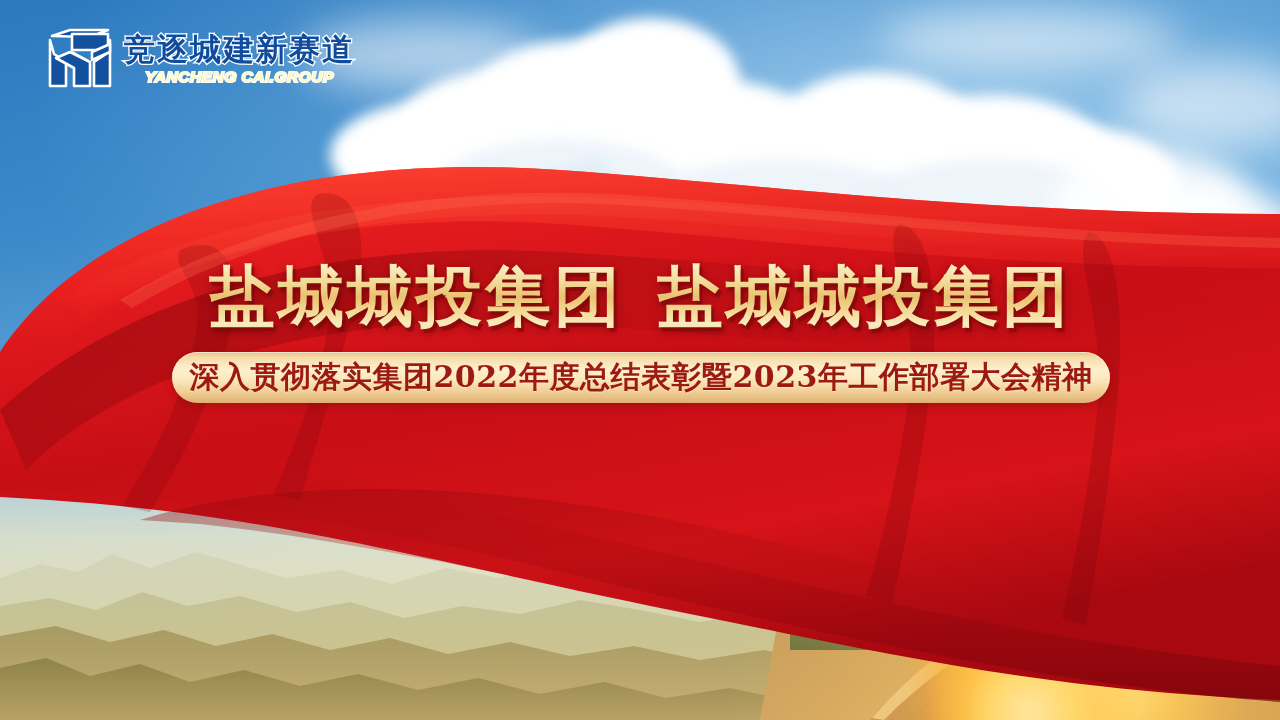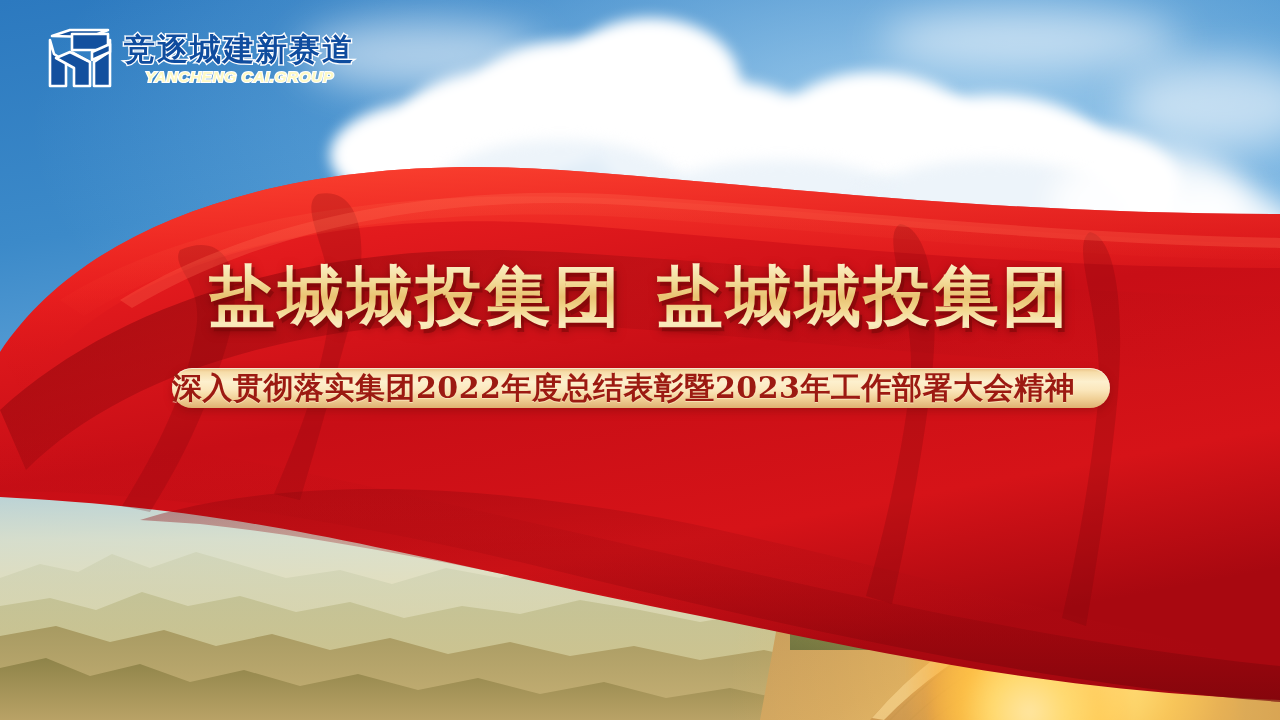--- a/index.html
+++ b/index.html
@@ -137,34 +137,35 @@
     color: transparent;
     -webkit-text-fill-color: transparent;
     filter: drop-shadow(3px 4px 0 rgba(120,8,8,0.55)) drop-shadow(0 2px 4px rgba(90,0,0,0.5));
   }
   .main-title .gap { display: inline-block; width: 34px; }
 
   
   .subtitle-pill {
     position: absolute;
     left: 172px;
-    top: 368px;
+    top: 352px;
     width: 938px;
-    height: 40px;
+    height: 51px;
     border-radius: 26px;
     background: linear-gradient(180deg,
         #E8BE7E 0%,
         #F6DCA8 10%,
         #FDF0CE 34%,
         #FBE7BC 55%,
         #F0CF95 78%,
         #DFB172 100%);
     box-shadow: 0 3px 9px rgba(110,10,10,0.38), inset 0 1px 0 rgba(255,255,255,0.6);
     display: flex;
     align-items: center;
+    justify-content: center;
     z-index: 26;
   }
   .subtitle-text {
     font-family: "DejaVu Serif", "Liberation Serif", serif;
     font-size: 30px;
     font-weight: 700;
     letter-spacing: 0.5px;
     color: #9C1A12;
     white-space: nowrap;
     text-shadow: 0 1px 0 rgba(255,240,205,0.6);

